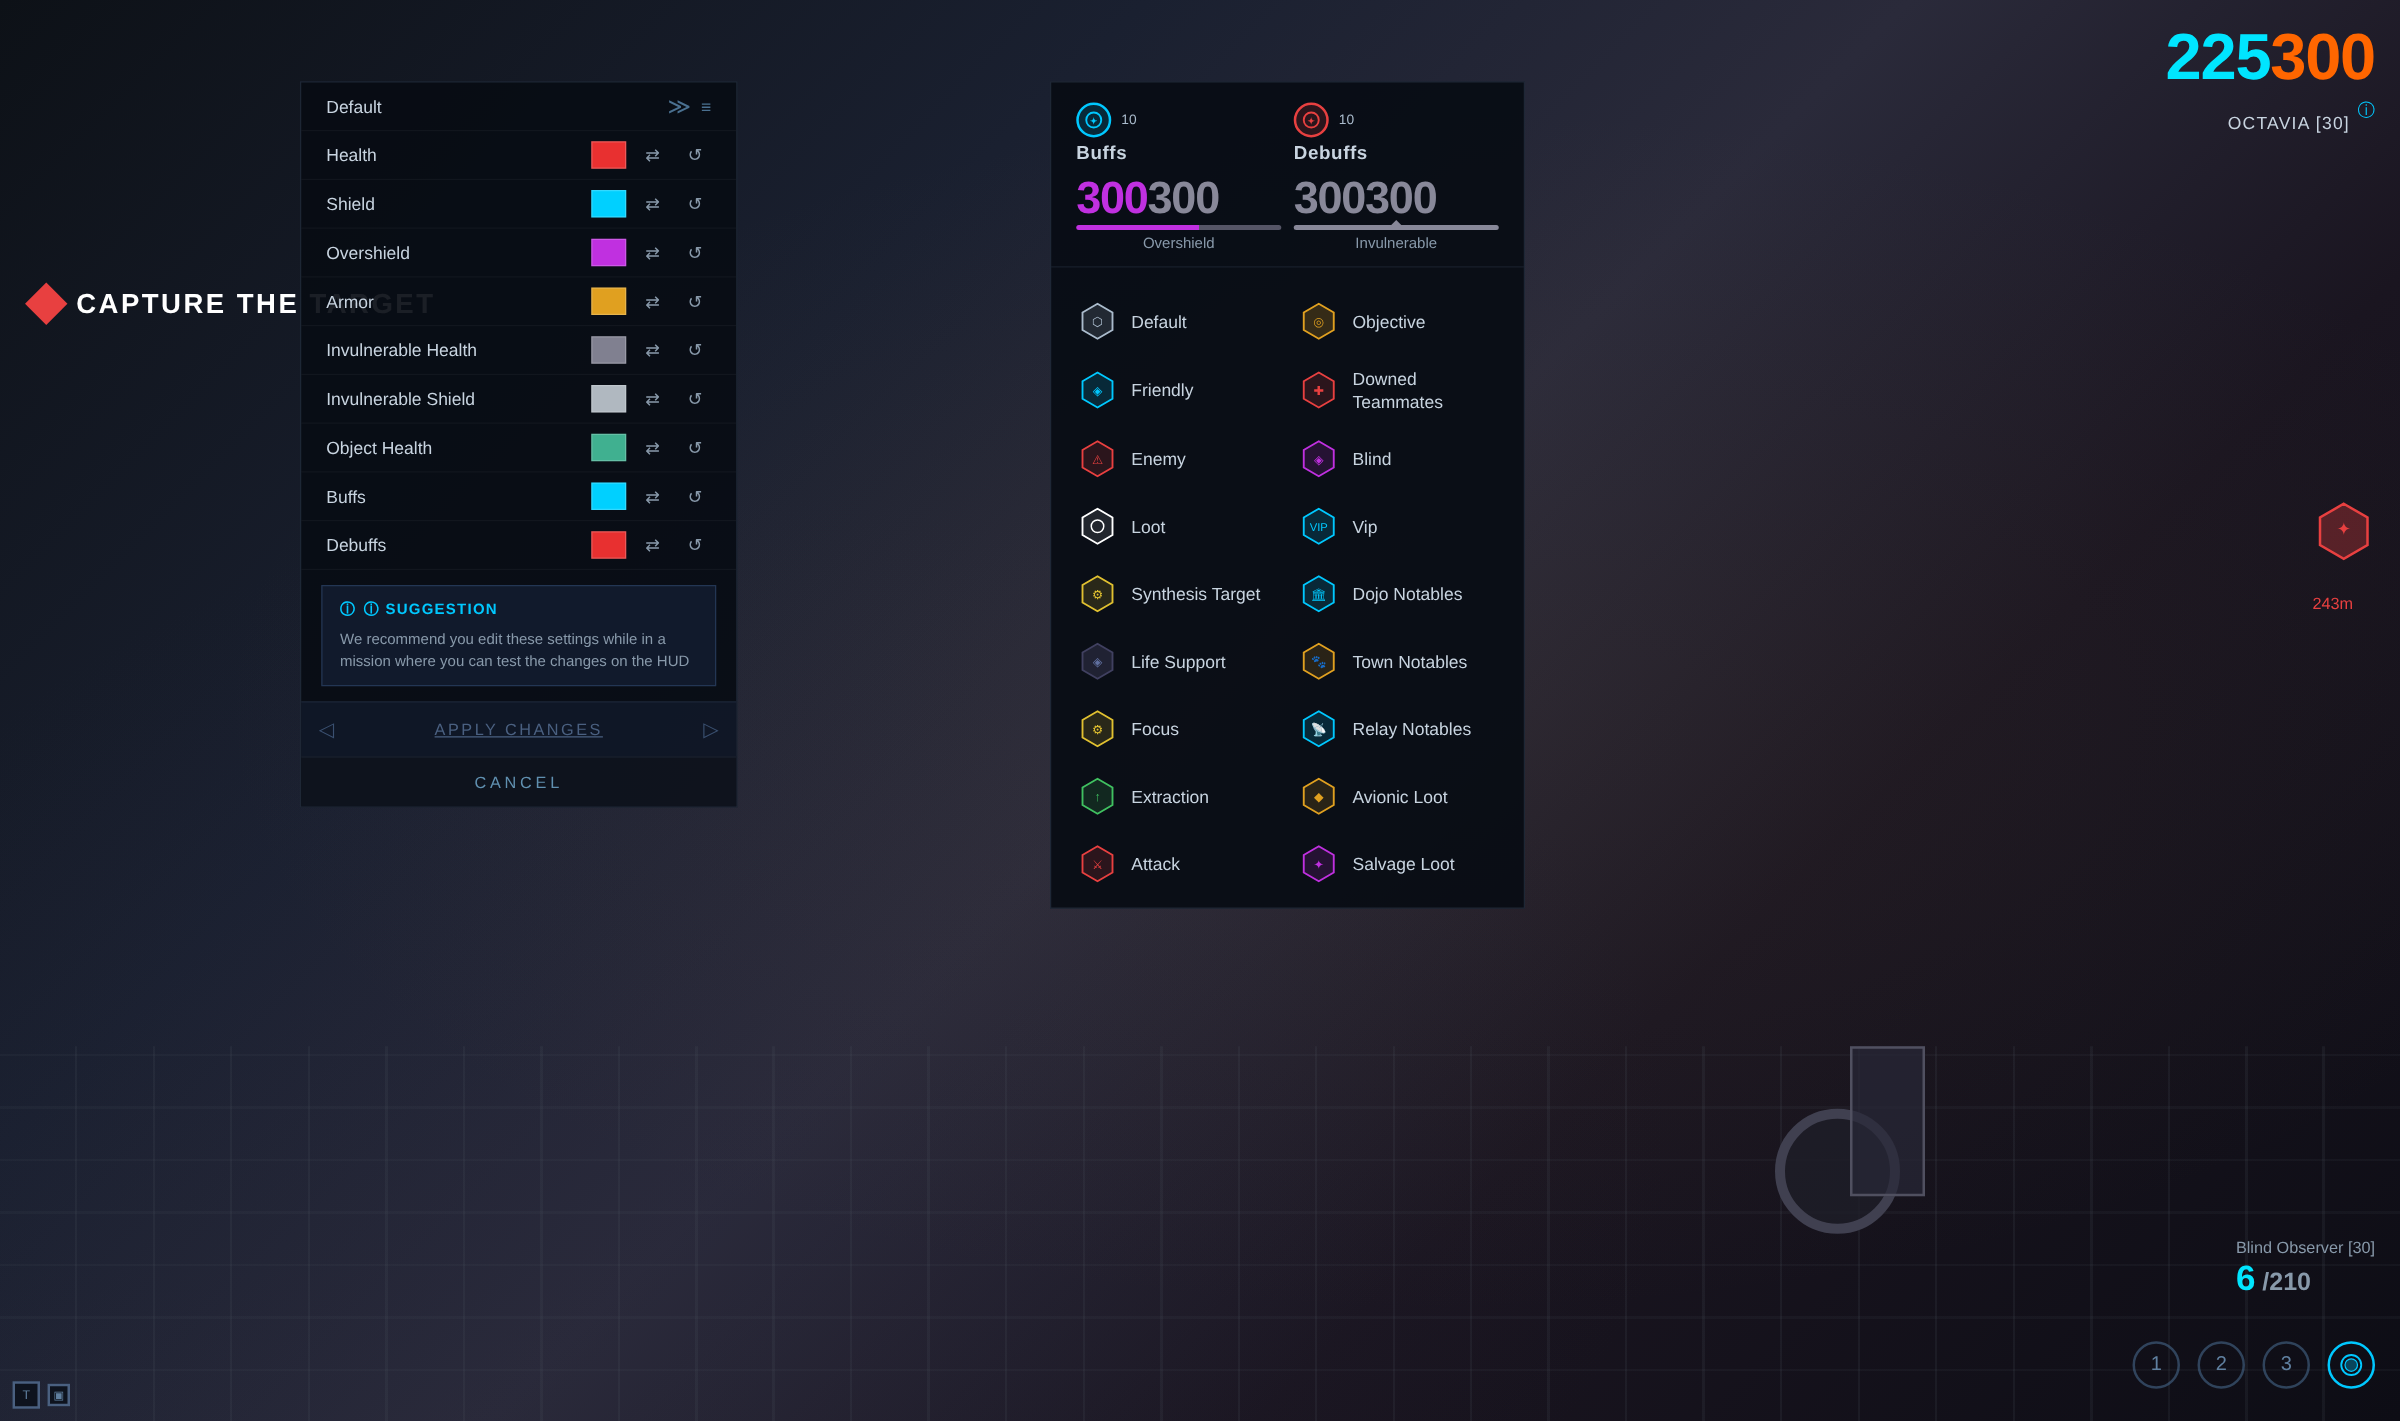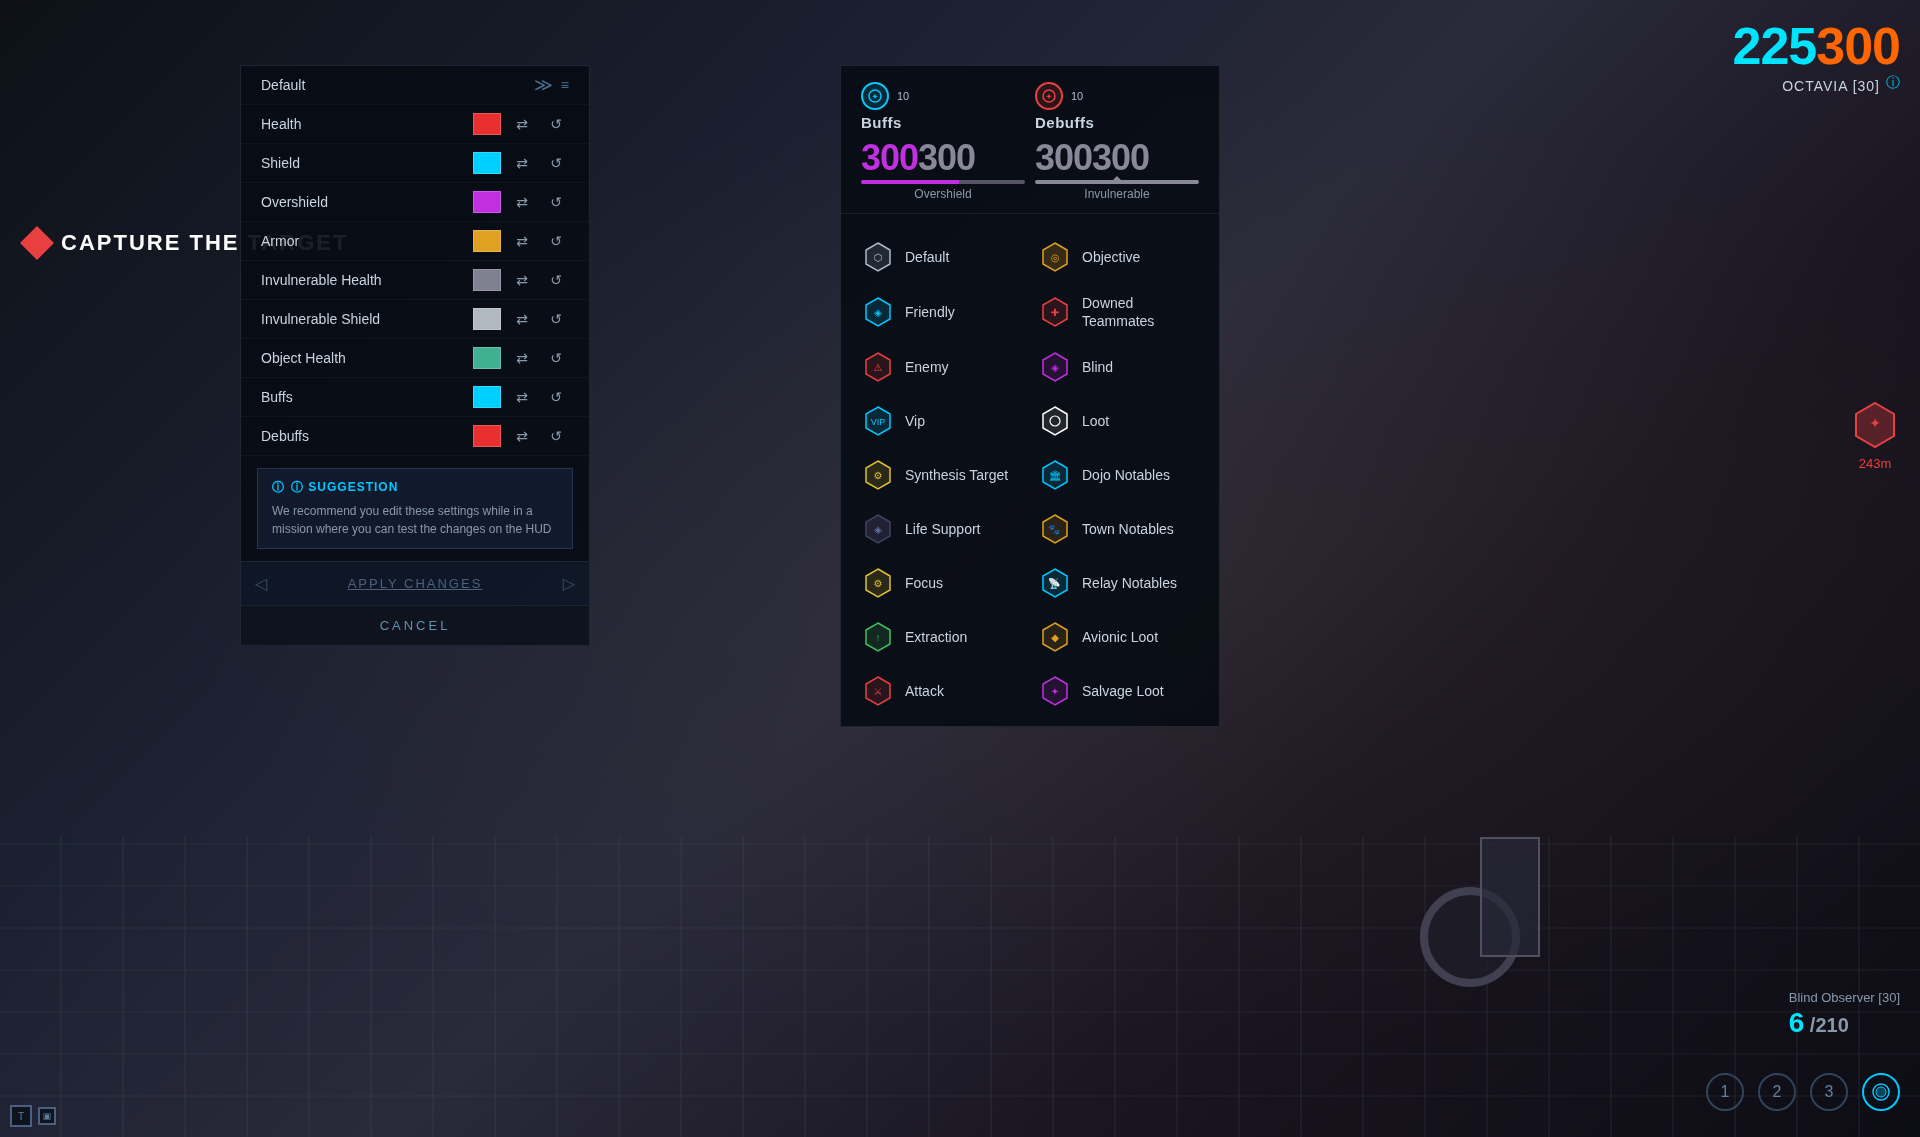--- a/index.html
+++ b/index.html
@@ -319,21 +319,21 @@
       line-height: 1;
     }
 
     .score-cyan { color: #00e5ff; }
     .score-orange { color: #ff6600; }
 
     .player-name {
       color: #c8d4e0;
       font-size: 14px;
       letter-spacing: 1px;
-      margin-top: 6px;
+      margin-top: 18px;
     }
 
     
     .capture-text {
       position: absolute;
       top: 230px;
       left: 25px;
       display: flex;
       align-items: center;
       gap: 12px;
@@ -400,22 +400,22 @@
     .compass {
       position: absolute;
       top: 400px;
       right: 20px;
       z-index: 10;
     }
 
     .distance-label {
       color: #e84040;
       font-size: 13px;
-      text-align: center;
-      margin-top: 2px;
+      text-align: left;
+      margin-top: 20px;
     }
 
     
     .panel-scroll {
       overflow-y: auto;
       max-height: 420px;
     }
 
     .panel-scroll::-webkit-scrollbar {
       width: 4px;
@@ -666,35 +666,35 @@
           <polygon points="16,2 28,9 28,23 16,30 4,23 4,9" fill="rgba(192,48,224,0.15)" stroke="#c030e0" stroke-width="1.5"></polygon>
           <text x="16" y="20" text-anchor="middle" font-size="10" fill="#c030e0">◈</text>
         </svg>
       </div>
       <span class="color-item-label">Blind</span>
     </div>
 
     <div class="color-item">
       <div class="color-hex-icon">
         <svg class="hex-shape" viewBox="0 0 32 32">
+          <polygon points="16,2 28,9 28,23 16,30 4,23 4,9" fill="rgba(255,255,255,0.1)" stroke="#ffffff" stroke-width="1.5"></polygon>
+          <circle cx="16" cy="16" r="5" fill="none" stroke="#ffffff" stroke-width="1.2"></circle>
+        </svg>
+      </div>
+      <span class="color-item-label">Loot</span>
+    </div>
+
+    <div class="color-item">
+      <div class="color-hex-icon">
+        <svg class="hex-shape" viewBox="0 0 32 32">
           <polygon points="16,2 28,9 28,23 16,30 4,23 4,9" fill="rgba(0,200,255,0.15)" stroke="#00c8ff" stroke-width="1.5"></polygon>
           <text x="16" y="20" text-anchor="middle" font-size="9" fill="#00c8ff">VIP</text>
         </svg>
       </div>
       <span class="color-item-label">Vip</span>
-    </div>
-
-    <div class="color-item">
-      <div class="color-hex-icon">
-        <svg class="hex-shape" viewBox="0 0 32 32">
-          <polygon points="16,2 28,9 28,23 16,30 4,23 4,9" fill="rgba(255,255,255,0.1)" stroke="#ffffff" stroke-width="1.5"></polygon>
-          <circle cx="16" cy="16" r="5" fill="none" stroke="#ffffff" stroke-width="1.2"></circle>
-        </svg>
-      </div>
-      <span class="color-item-label">Loot</span>
     </div>
 
     <div class="color-item">
       <div class="color-hex-icon">
         <svg class="hex-shape" viewBox="0 0 32 32">
           <polygon points="16,2 28,9 28,23 16,30 4,23 4,9" fill="rgba(224,192,48,0.15)" stroke="#e0c030" stroke-width="1.5"></polygon>
           <text x="16" y="20" text-anchor="middle" font-size="10" fill="#e0c030">⚙</text>
         </svg>
       </div>
       <span class="color-item-label">Synthesis Target</span>

